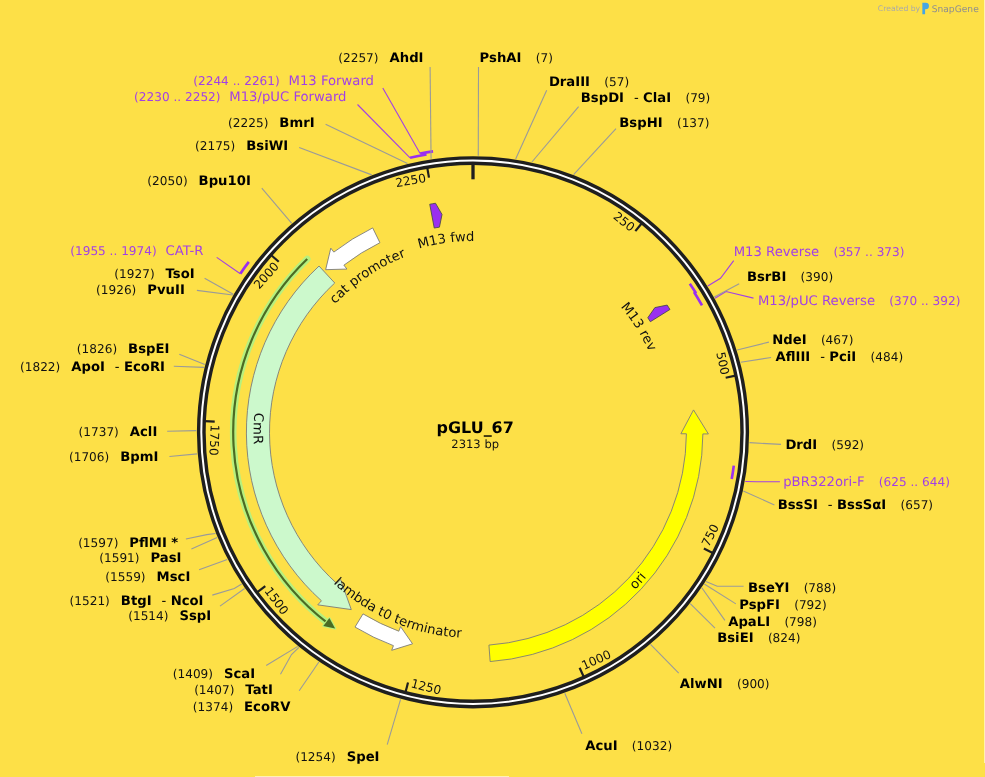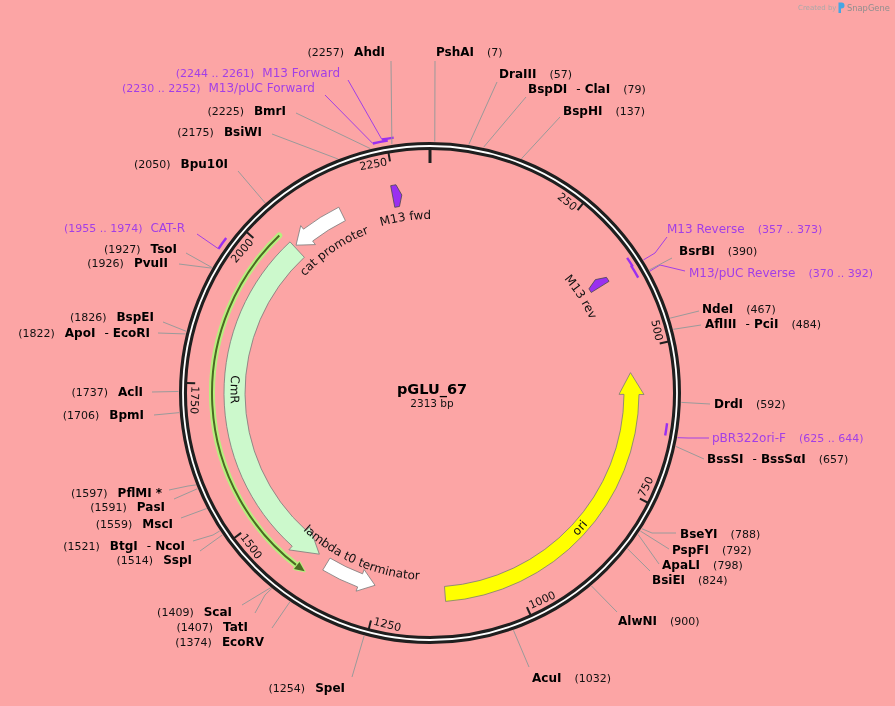--- a/index.html
+++ b/index.html
@@ -1,16 +1,16 @@
 <!DOCTYPE html>
 <html><head>
 <meta charset="utf-8">
 <style>
   html, body { margin: 0; padding: 0; background: #ffffff; }
-  #stage { position: relative; width: 895px; height: 706px; overflow: hidden; background: #fca5a5; }
+  #stage { position: relative; width: 895px; height: 706px; overflow: hidden; background: #fde047; }
   #map { position: absolute; left: 0; top: 0; }
   svg text { font-family: "DejaVu Sans", "Liberation Sans", sans-serif; }
   .enz-name { font-weight: bold; font-size: 12px; fill: #000000; }
   .enz-join { font-size: 12px; fill: #000000; }
   .enz-pos { font-size: 11px; fill: #111111; }
   .primer-name { font-size: 12px; }
   .primer-range { font-size: 11px; }
   .tick-label { font-size: 11px; fill: #111111; }
   .feat-label { font-size: 12px; fill: #111111; }
   .title { font-weight: bold; font-size: 14.5px; fill: #000000; }

